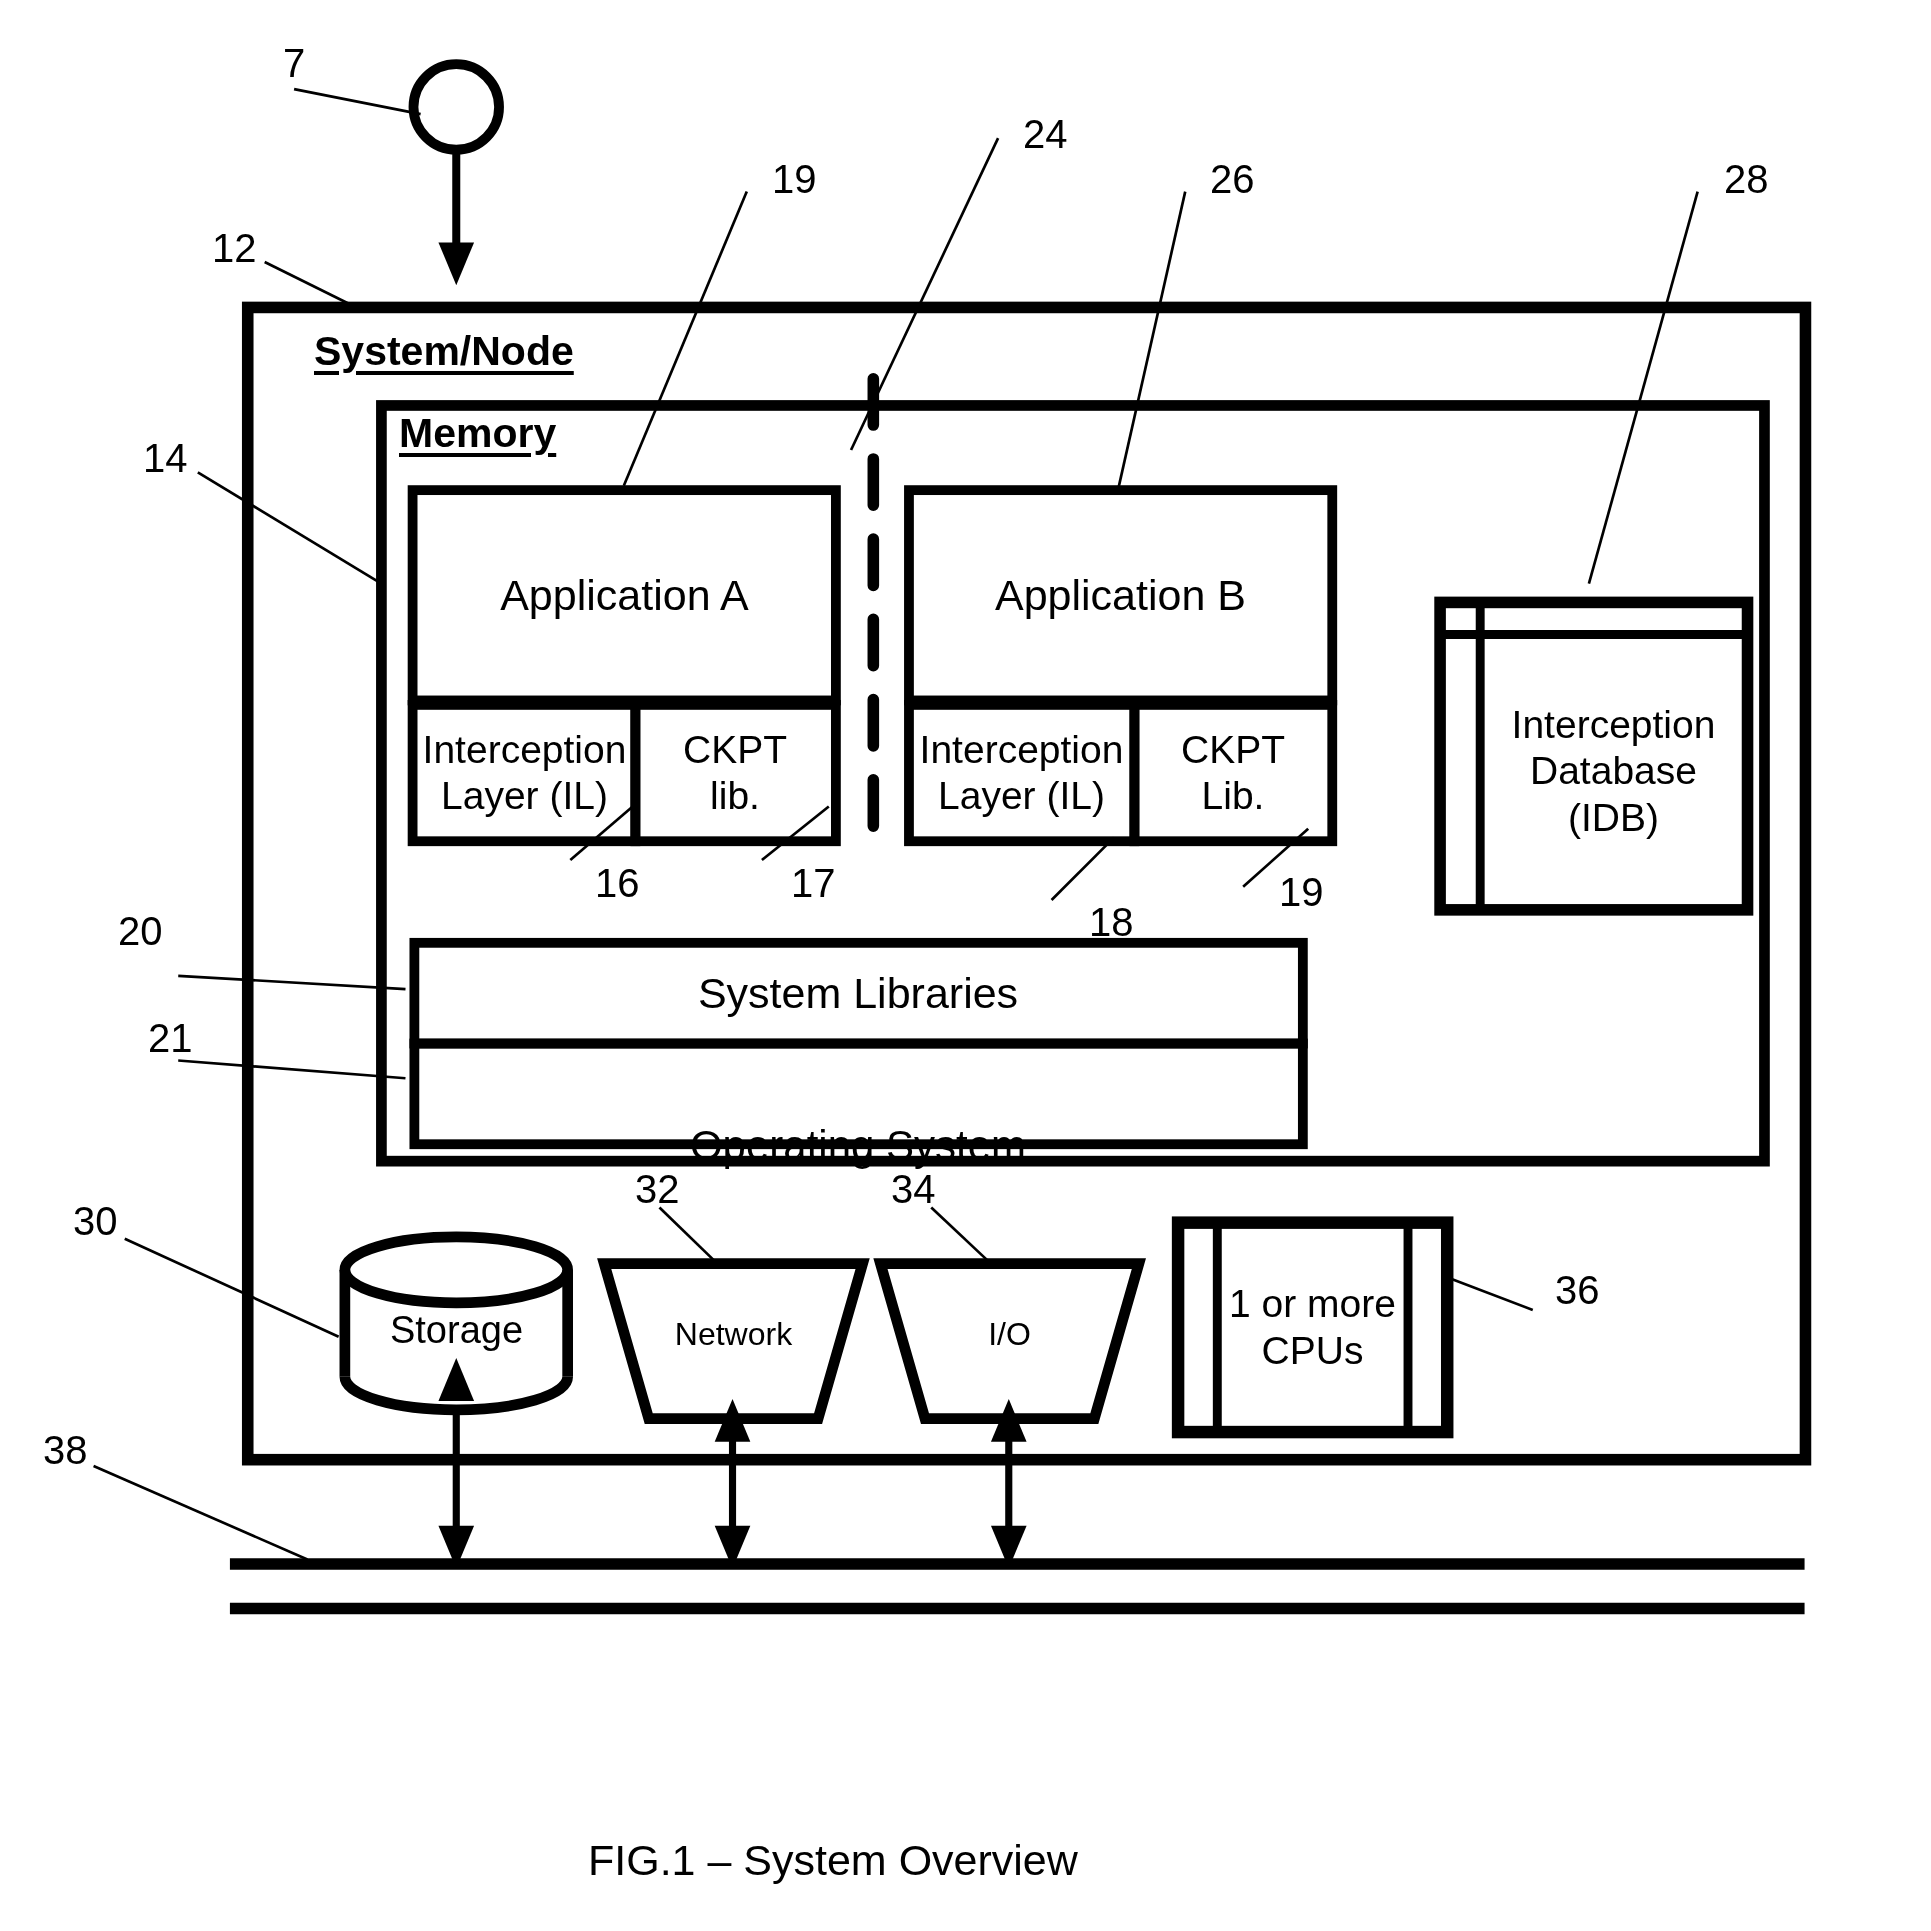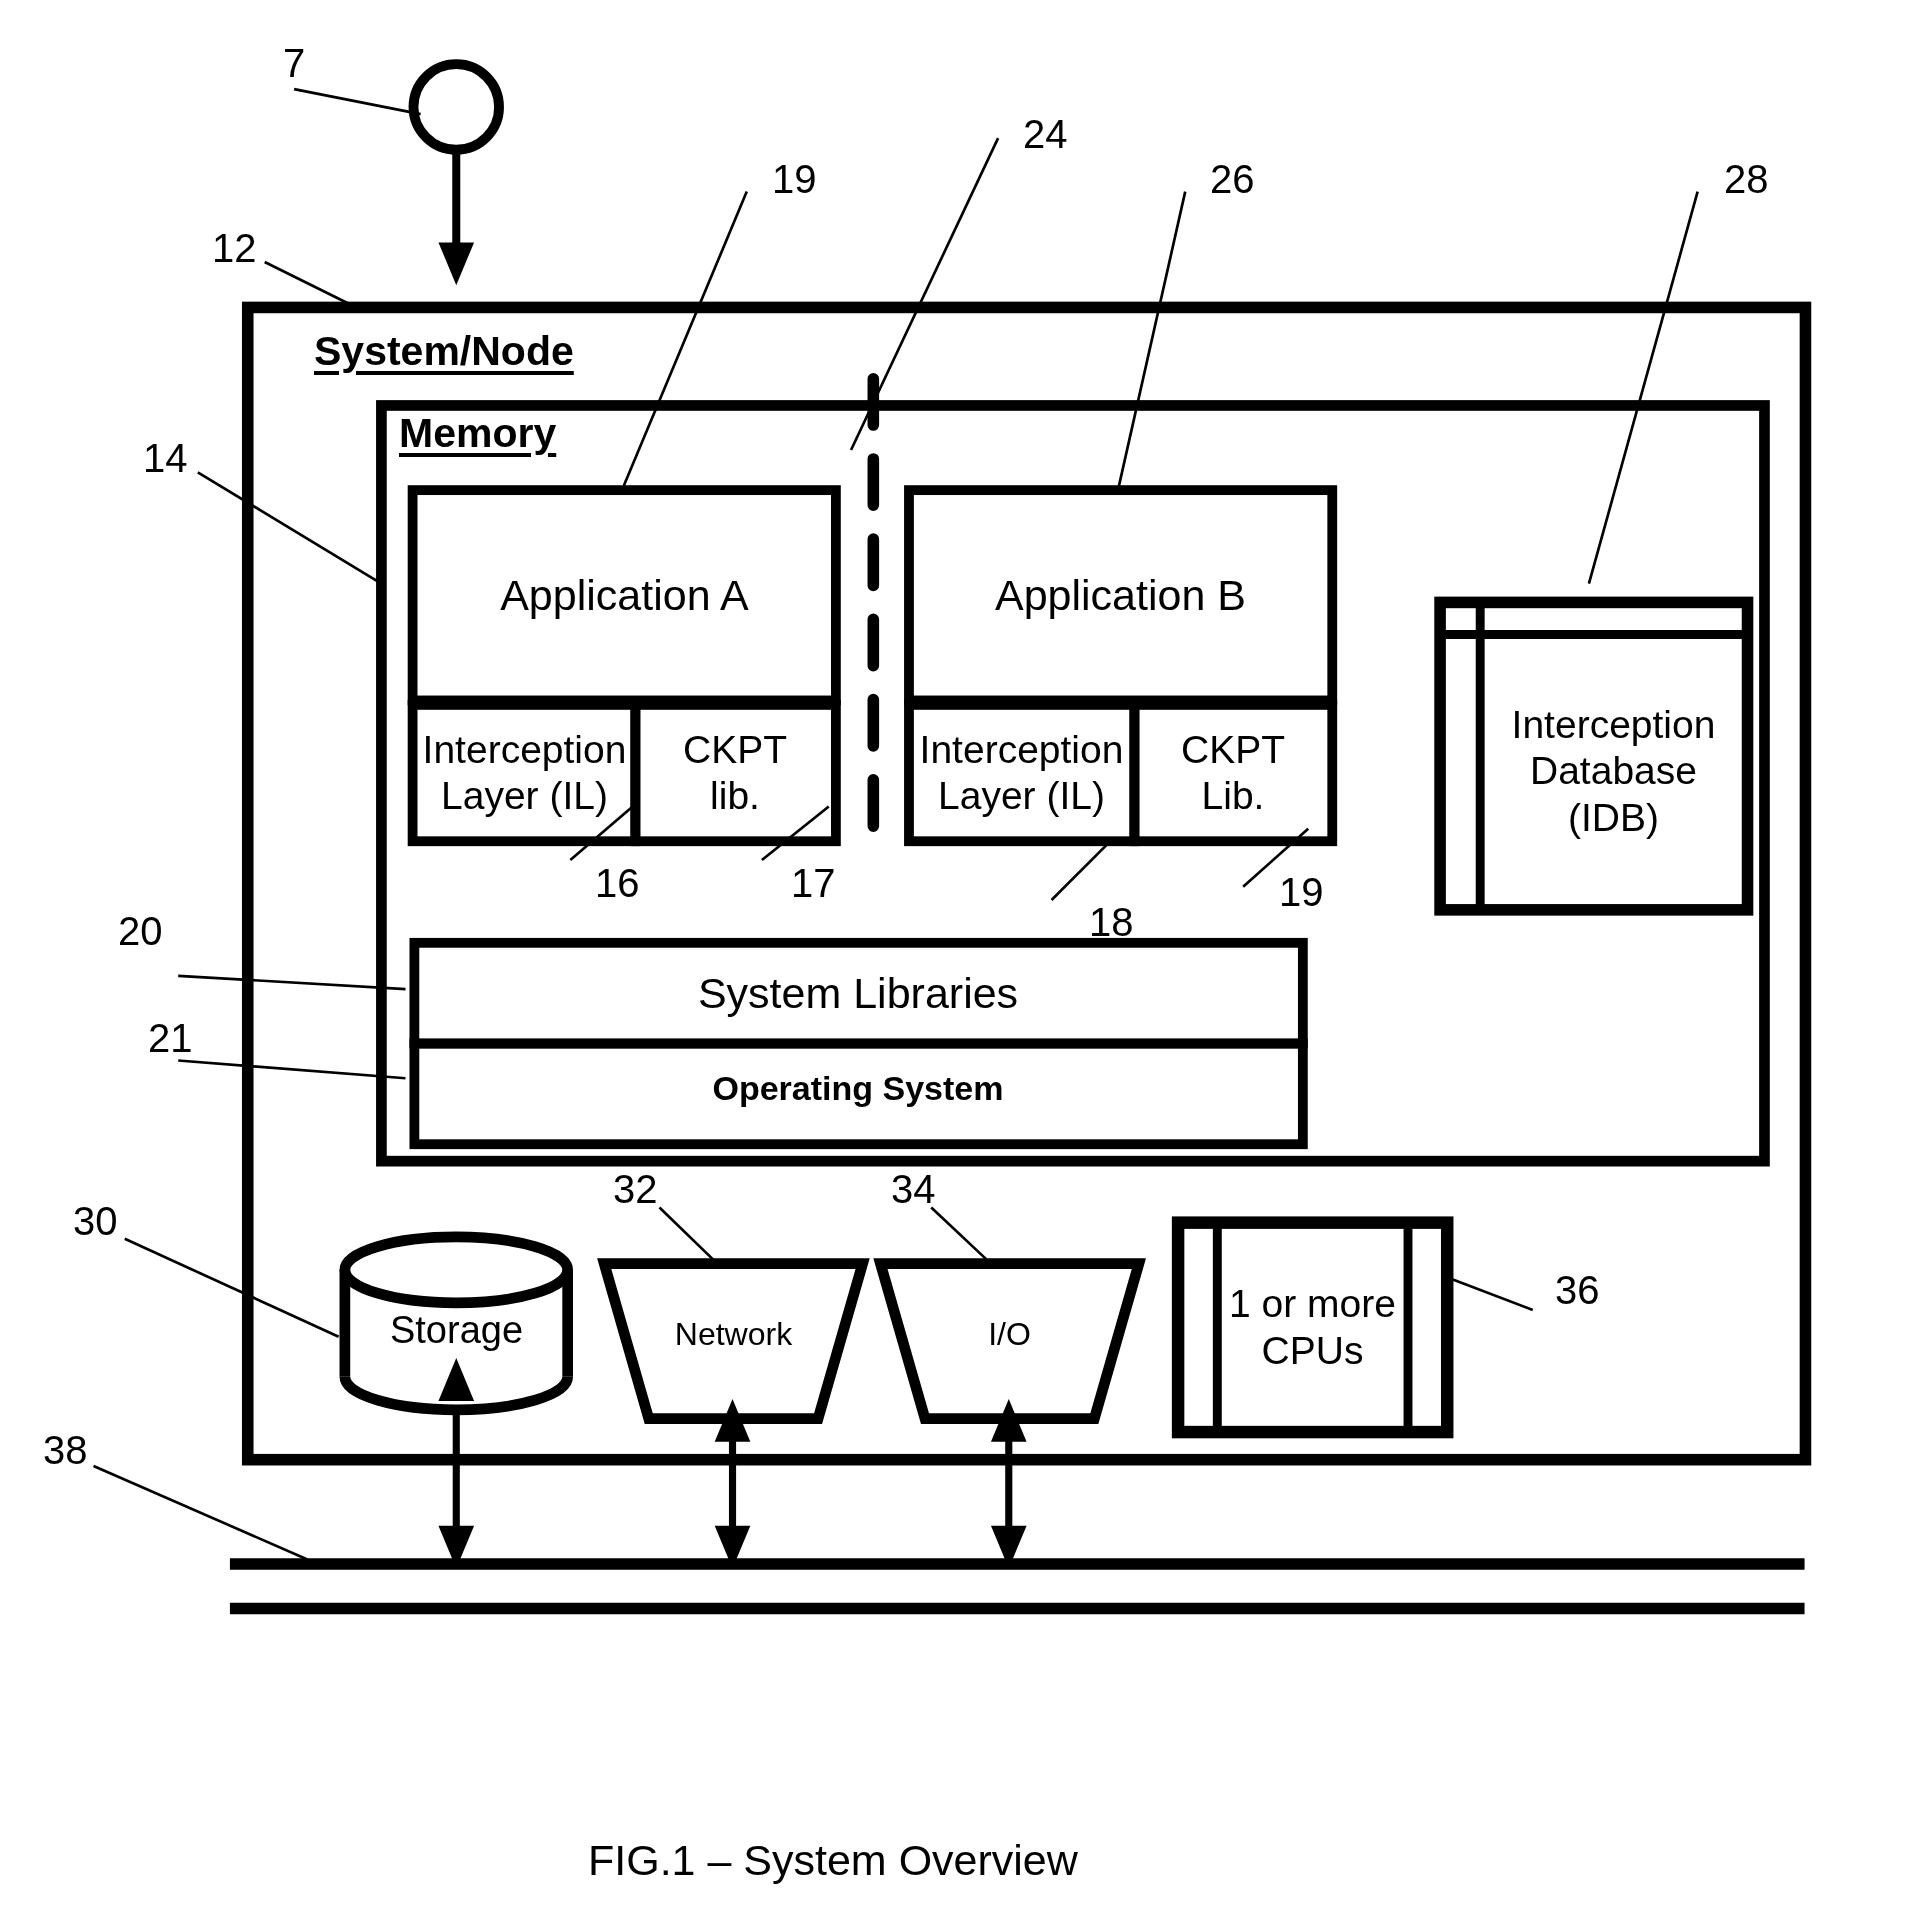--- a/index.html
+++ b/index.html
@@ -112,21 +112,21 @@
   <div class="boxtxt" style="left:909px;top:705px;width:225px;height:136px;font-size:39px;">Interception
 Layer (IL)</div>
   <div class="boxtxt" style="left:1134px;top:705px;width:198px;height:136px;font-size:39px;">CKPT
 Lib.</div>
 
   <div class="boxtxt" style="left:1480px;top:634px;width:267px;height:275px;font-size:39px;">Interception
 Database
 (IDB)</div>
 
   <div class="boxtxt" style="left:414px;top:943px;width:888px;height:101px;font-size:43px;">System Libraries</div>
-  <div class="boxtxt" style="left:414px;top:1038px;width:888px;height:101px;font-size:34px;font-weight:bold;">Operating System</div>
+  <div class="boxtxt" style="left:414px;top:1095px;width:888px;height:101px;font-size:42px;">Operating System</div>
 
   <div class="boxtxt" style="left:345px;top:1283px;width:223px;height:94px;font-size:38px;">Storage</div>
   <div class="boxtxt" style="left:622px;top:1290px;width:223px;height:89px;font-size:32px;">Network</div>
   <div class="boxtxt" style="left:898px;top:1290px;width:223px;height:89px;font-size:32px;">I/O</div>
   <div class="boxtxt" style="left:1217px;top:1223px;width:191px;height:209px;font-size:39px;">1 or more
 CPUs</div>
 
   <div class="lbl" style="left:283px;top:43px;">7</div>
   <div class="lbl" style="left:212px;top:228px;">12</div>
   <div class="lbl" style="left:143px;top:438px;">14</div>
@@ -134,21 +134,21 @@
   <div class="lbl" style="left:791px;top:863px;">17</div>
   <div class="lbl" style="left:1089px;top:902px;">18</div>
   <div class="lbl" style="left:1279px;top:872px;">19</div>
   <div class="lbl" style="left:118px;top:911px;">20</div>
   <div class="lbl" style="left:148px;top:1018px;">21</div>
   <div class="lbl" style="left:772px;top:159px;">19</div>
   <div class="lbl" style="left:1023px;top:114px;">24</div>
   <div class="lbl" style="left:1210px;top:159px;">26</div>
   <div class="lbl" style="left:1724px;top:159px;">28</div>
   <div class="lbl" style="left:73px;top:1201px;">30</div>
-  <div class="lbl" style="left:613px;top:1169px;">32</div>
+  <div class="lbl" style="left:635px;top:1169px;">32</div>
   <div class="lbl" style="left:891px;top:1169px;">34</div>
   <div class="lbl" style="left:1555px;top:1270px;">36</div>
   <div class="lbl" style="left:43px;top:1430px;">38</div>
 
   <div class="caption" style="left:588px;top:1836px;">FIG.1  – System Overview</div>
 
 </div>
 
 
 </body></html>

